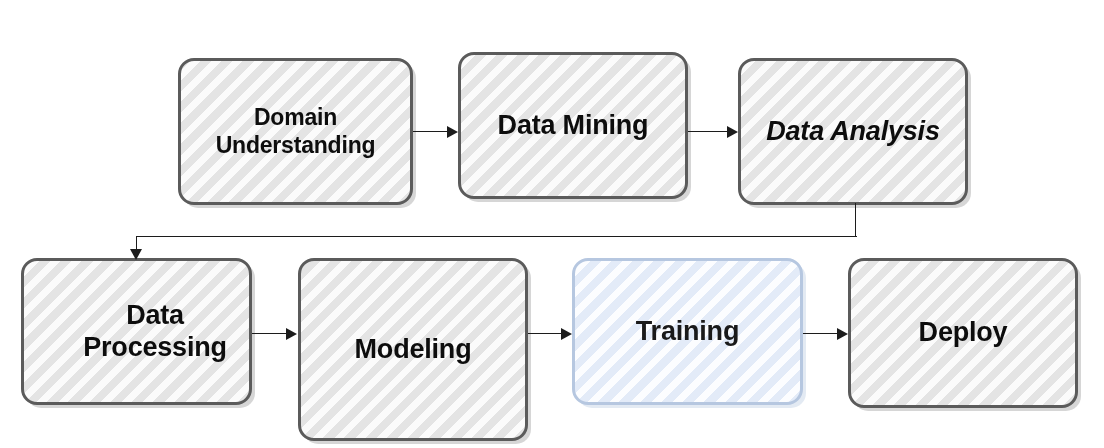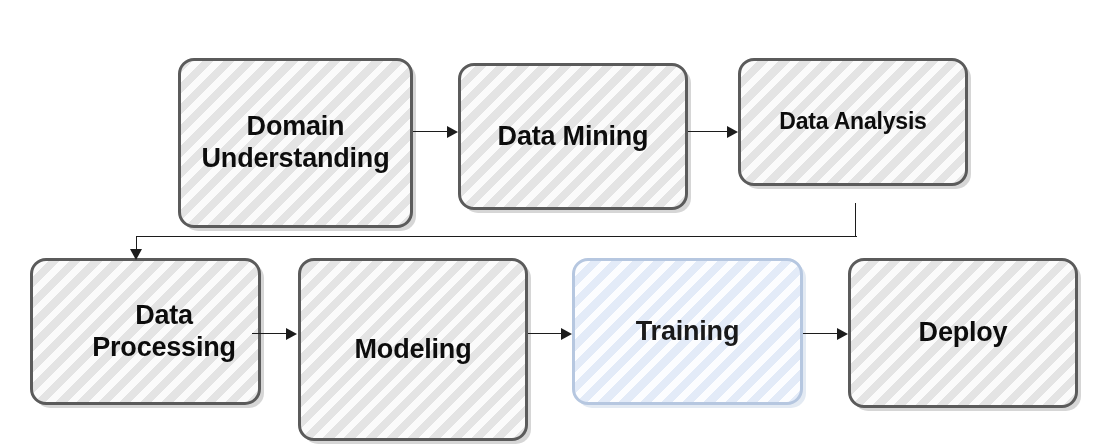--- a/index.html
+++ b/index.html
@@ -99,34 +99,34 @@
     border-top: 11px solid #1c1c1c;
   }
   .edge-thin .edge-line-h { border-top-width: 1.5px; }
   .edge-thin .edge-line-v { border-left-width: 1.5px; }
 </style>
 </head>
 <body>
 
 <div id="canvas">
 
-  <div class="node grey" style="left:178px; top:58px; width:235px; height:170px; font-size:27px;">
+  <div class="node grey" style="left:178px; top:58px; width:235px; height:147px; font-size:23px;">
     <span class="node-label">Domain
 Understanding</span>
   </div>
 
-  <div class="node grey" style="left:458px; top:63px; width:230px; height:147px; font-size:27px;">
+  <div class="node grey" style="left:458px; top:52px; width:230px; height:147px; font-size:27px;">
     <span class="node-label">Data Mining</span>
   </div>
 
-  <div class="node grey" style="left:738px; top:58px; width:230px; height:128px; font-size:23px;">
+  <div class="node grey" style="left:738px; top:58px; width:230px; height:147px; font-size:27px;font-style:italic;">
     <span class="node-label">Data Analysis</span>
   </div>
 
-  <div class="node grey" style="left:30px; top:258px; width:231px; height:147px; font-size:27px;padding-left:37px;">
+  <div class="node grey" style="left:21px; top:258px; width:231px; height:147px; font-size:27px;padding-left:37px;">
     <span class="node-label">Data
 Processing</span>
   </div>
 
   <div class="node grey" style="left:298px; top:258px; width:230px; height:183px; font-size:27px;">
     <span class="node-label">Modeling</span>
   </div>
 
   <div class="node blue" style="left:572px; top:258px; width:231px; height:147px; font-size:27px;">
     <span class="node-label">Training</span>

